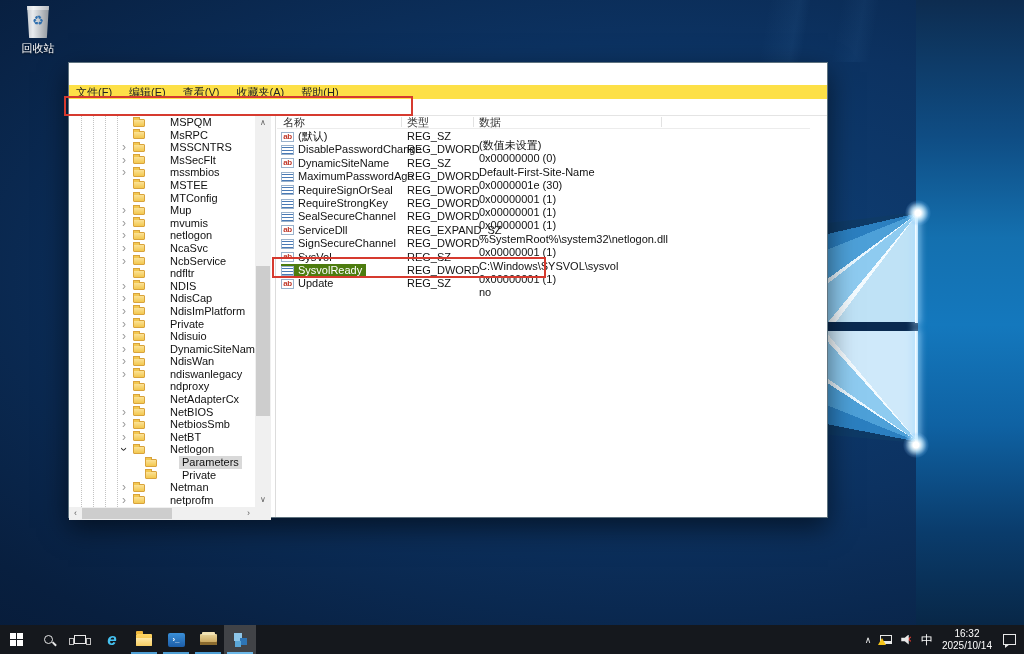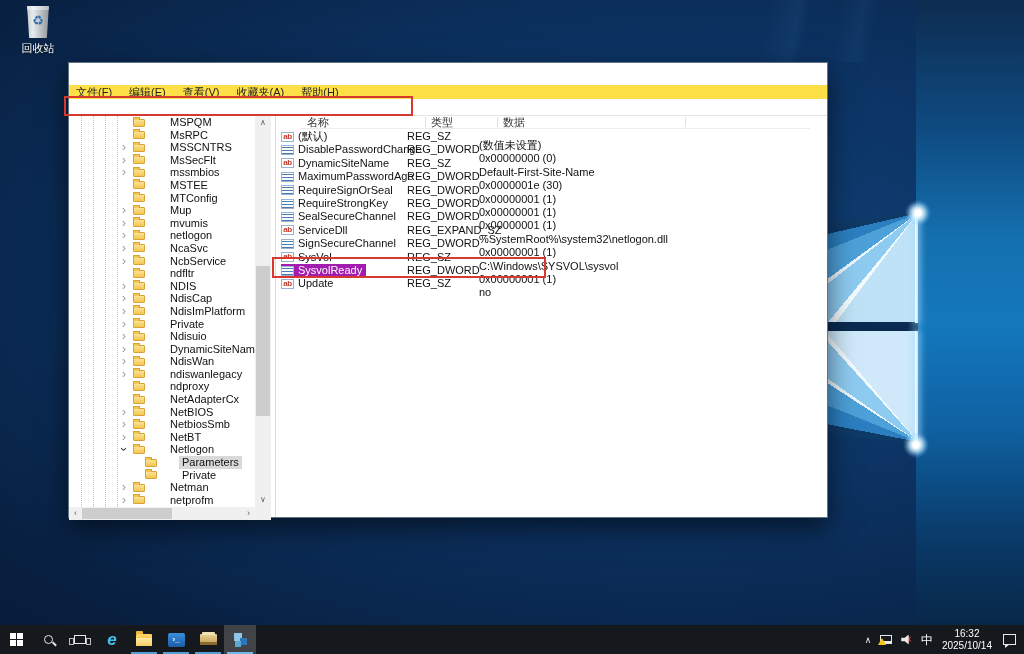--- a/index.html
+++ b/index.html
@@ -92,28 +92,28 @@
   .vscroll .thumb { position:absolute; left:1px; width:14px; top:150px; height:150px; background:#cdcdcd; }
   .hscroll { position:absolute; left:0; top:391px; width:202px; height:13px; background:#f0f0f0; }
   .hscroll .arr { position:absolute; top:0; width:13px; height:13px; color:#5f5f5f; font-size:9px; text-align:center; line-height:13px; }
   .hscroll .arr.lt { left:0; } .hscroll .arr.lt::before { content:"\2039"; }
   .hscroll .arr.rt { left:173px; } .hscroll .arr.rt::before { content:"\203A"; }
   .hscroll .thumb { position:absolute; left:13px; top:1px; width:90px; height:11px; background:#cdcdcd; }
   .divider { position:absolute; left:206px; top:0; bottom:0; width:1px; background:#dcdcdc; }
 
   
   .vpane { position:absolute; left:208px; top:0; right:0; bottom:0; font-size:11px; color:#111; }
-  .vheader { position:absolute; left:0; top:0; right:17px; height:13px; border-bottom:1px solid #ececec; color:#333;margin-left:24px; }
+  .vheader { position:absolute; left:0; top:0; right:17px; height:13px; border-bottom:1px solid #ececec; color:#333; }
   .vheader .h { position:absolute; top:0; line-height:13px; }
   .vheader .h.h0 { left:6px; } .vheader .h.h1 { left:130px; } .vheader .h.h2 { left:202px; }
   .vheader .sep { position:absolute; top:1px; bottom:1px; width:1px; background:#e2e2e2; }
   .vrows { position:absolute; left:0; top:14px; right:0; }
   .vrow { position:relative; height:13.4px; line-height:13.4px; white-space:nowrap; }
   .vcell { position:absolute; left:4px; top:0; display:inline-flex; align-items:center; padding-right:4px; }
-  .vcell.sel { background:#a21caf; color:#fff; }
+  .vcell.sel { background:#4d7c0f; color:#fff; }
   .vicon { width:13px; height:10px; margin-right:4px; border:1px solid #9ab2cc; background:#fff; position:relative;
     font-size:8px; line-height:8px; color:#c0392b; text-align:center; font-weight:bold; letter-spacing:-.5px; }
   .vicon.i-dword { background:repeating-linear-gradient(0deg,#4a7ab5 0 1px,#ffffff 1px 3px); }
   .vtype { position:absolute; left:130px; top:0; } .vdata { position:absolute; left:202px; top:9px; }
 
   
   .anno { position:absolute; border:2px solid #d63a2f; pointer-events:none; }
 
   
   .taskbar { position:absolute; left:0; bottom:0; width:1024px; height:29px; background:#15181d; display:flex; align-items:stretch; }

